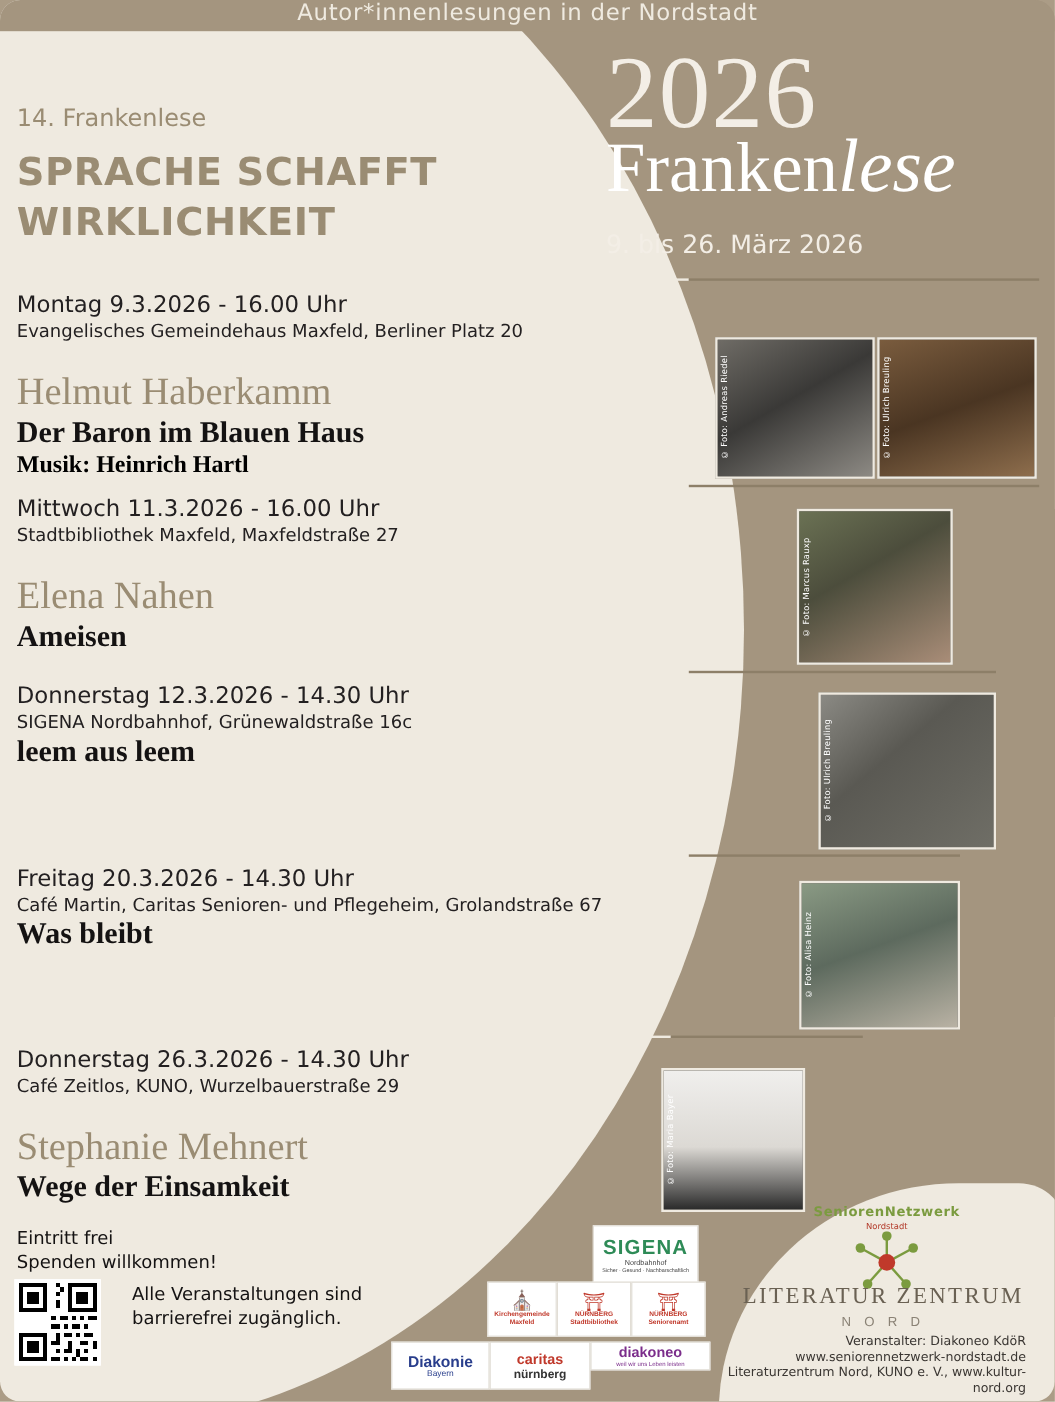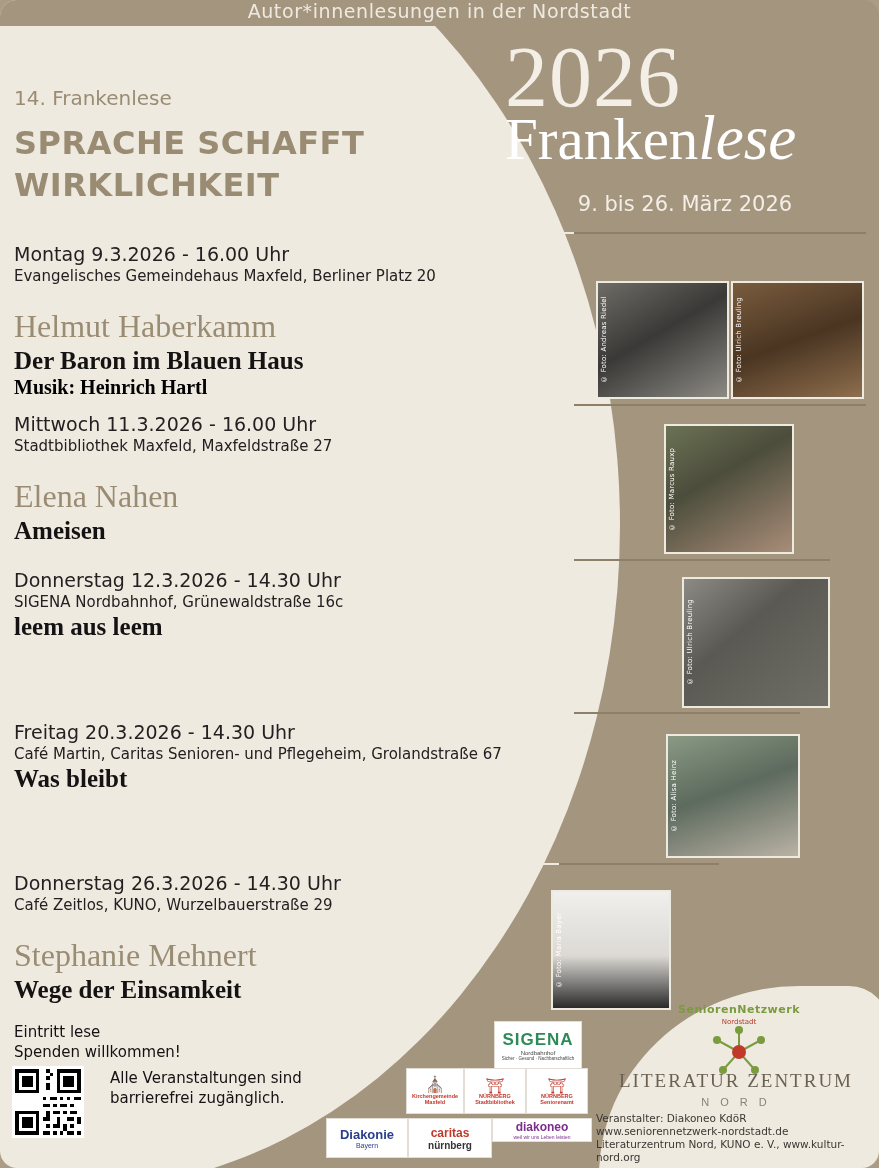--- a/index.html
+++ b/index.html
@@ -48,21 +48,21 @@
   .brand{
     position:absolute;left:505px;top:108px;
     color:#ffffff;
     font-size:59px;
     line-height:60px;
     font-family:"Liberation Serif", serif;
   }
   .brand .ital{ font-style:italic; font-size:63px;}
   .daterange{
     position:absolute;left:505px;top:192px;width:360px;
-    text-align:center;
+    text-align:left;
     color:#f3eee6;
     font-size:21px;
     font-family:"DejaVu Sans", sans-serif;
   }
   
   .edition{
     position:absolute;left:14px;top:86px;
     color:#9a8c73;
     font-size:20px;
     font-family:"DejaVu Sans", sans-serif;
@@ -168,22 +168,22 @@
     text-align:center;color:#7b9b3f;font-size:11px;font-weight:bold;
     letter-spacing:0.5px;
     font-family:"DejaVu Sans", sans-serif;
   }
   .sn-sub{
     position:absolute;right:40px;bottom:142px;width:200px;
     text-align:center;color:#b33a2a;font-size:7px;
     font-family:"DejaVu Sans", sans-serif;
   }
   .lz-lines{
-    position:absolute;right:13px;bottom:4px;width:270px;
-    text-align:left;color:#3b3733;font-size:10.5px;line-height:13px;
+    position:absolute;right:24px;bottom:4px;width:270px;
+    text-align:right;color:#3b3733;font-size:10.5px;line-height:13px;
     font-family:"DejaVu Sans", sans-serif;
   }
   
   .logo{
     position:absolute;background:#ffffff;border:1px solid #e2ded6;
     box-sizing:border-box;
     display:flex;align-items:center;justify-content:center;
     text-align:center;
   }
   .logo span{display:block;}
@@ -279,21 +279,21 @@
     <div class="title">Wege der Einsamkeit</div>
   </div>
   <div class="photo" style="left:551px;top:890px;width:120px;height:120px;">
     <div class="ph-inner" style="background:linear-gradient(180deg,#f0efed 0%,#dcd9d4 55%,#2a2a2a 100%);"></div>
     <div class="credit">© Foto: Maria Bayer</div>
   </div>
 
   <div class="rule" style="left:14px;top:1010px;width:420px;"></div>
 
   <div class="footer-note">
-    <div>Eintritt lese</div>
+    <div>Eintritt frei</div>
     <div>Spenden willkommen!</div>
   </div>
   <div class="access-note">
     <div>Alle Veranstaltungen sind</div>
     <div>barrierefrei zugänglich.</div>
   </div>
 
   <div class="qr">
     <svg width="72" height="72" viewBox="0 0 21 21" shape-rendering="crispEdges">
       <rect width="21" height="21" fill="#ffffff"></rect>

